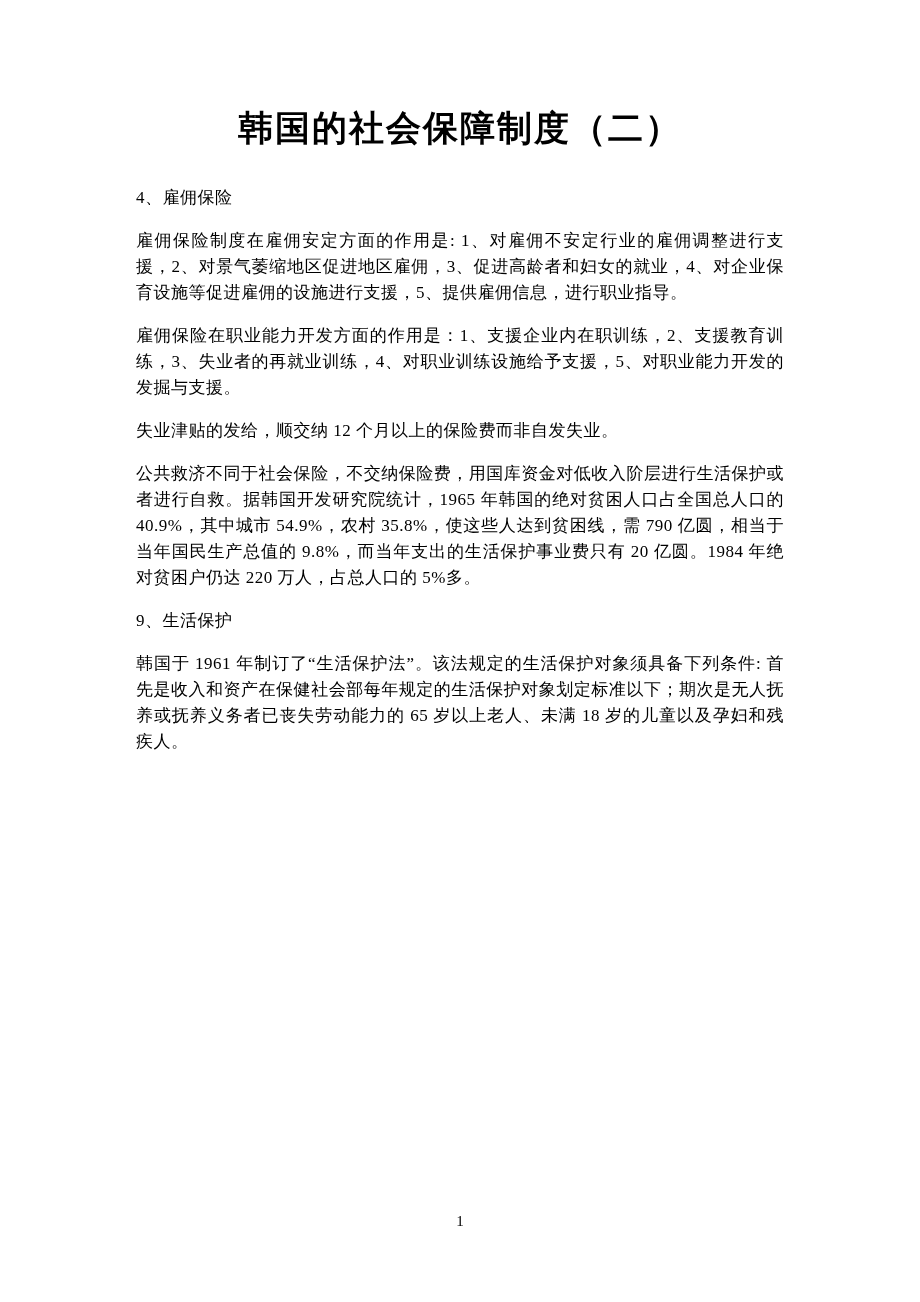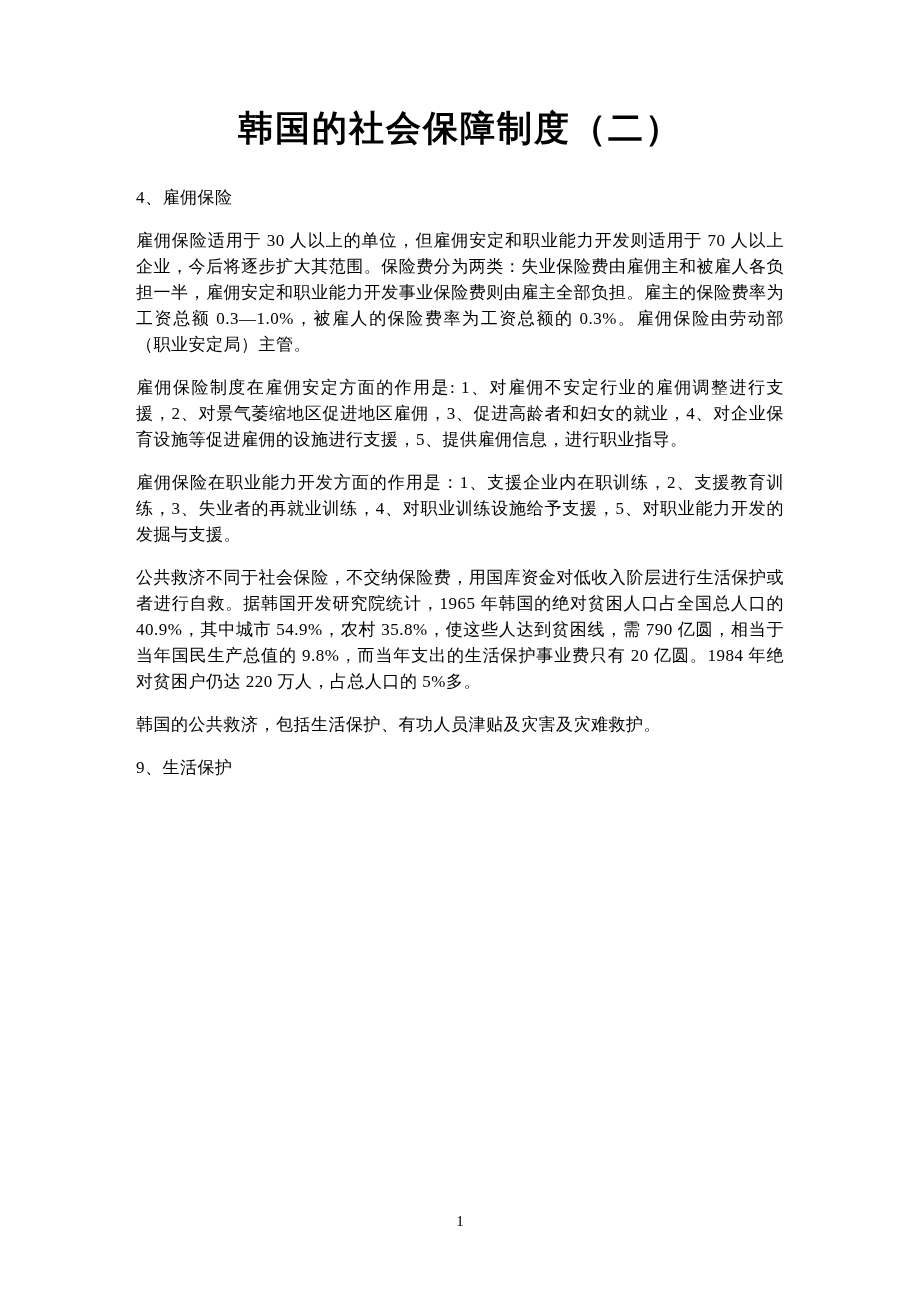--- a/index.html
+++ b/index.html
@@ -49,23 +49,23 @@
 </style>
 </head>
 <body>
 
 <div class="page">
 
   <h1 class="doc-title">韩国的社会保障制度（二）</h1>
 
   <div class="doc-body">
     <p class="para">4、雇佣保险</p>
-    <p class="para">雇佣保险适用于 30 人以上的单位，但雇佣安定和职业能力开发则适用于 70 人以上企业，今后将逐步扩大其范围。保险费分为两类：失业保险费由雇佣主和被雇人各负担一半，雇佣安定和职业能力开发事业保险费则由雇主全部负担。雇主的保险费率为工资总额 0.3—1.0%，被雇人的保险费率为工资总额的 0.3%。雇佣保险由劳动部（职业安定局）主管。</p>
     <p class="para">雇佣保险制度在雇佣安定方面的作用是: 1、对雇佣不安定行业的雇佣调整进行支援，2、对景气萎缩地区促进地区雇佣，3、促进高龄者和妇女的就业，4、对企业保育设施等促进雇佣的设施进行支援，5、提供雇佣信息，进行职业指导。</p>
     <p class="para">雇佣保险在职业能力开发方面的作用是：1、支援企业内在职训练，2、支援教育训练，3、失业者的再就业训练，4、对职业训练设施给予支援，5、对职业能力开发的发掘与支援。</p>
+    <p class="para">失业津贴的发给，顺交纳 12 个月以上的保险费而非自发失业。</p>
     <p class="para">公共救济不同于社会保险，不交纳保险费，用国库资金对低收入阶层进行生活保护或者进行自救。据韩国开发研究院统计，1965 年韩国的绝对贫困人口占全国总人口的 40.9%，其中城市 54.9%，农村 35.8%，使这些人达到贫困线，需 790 亿圆，相当于当年国民生产总值的 9.8%，而当年支出的生活保护事业费只有 20 亿圆。1984 年绝对贫困户仍达 220 万人，占总人口的 5%多。</p>
-    <p class="para">韩国的公共救济，包括生活保护、有功人员津贴及灾害及灾难救护。</p>
     <p class="para">9、生活保护</p>
+    <p class="para">韩国于 1961 年制订了“生活保护法”。该法规定的生活保护对象须具备下列条件: 首先是收入和资产在保健社会部每年规定的生活保护对象划定标准以下；期次是无人抚养或抚养义务者已丧失劳动能力的 65 岁以上老人、未满 18 岁的儿童以及孕妇和残疾人。</p>
   </div>
 
   <div class="page-footer">1</div>
 
 </div>
 
 </body></html>

